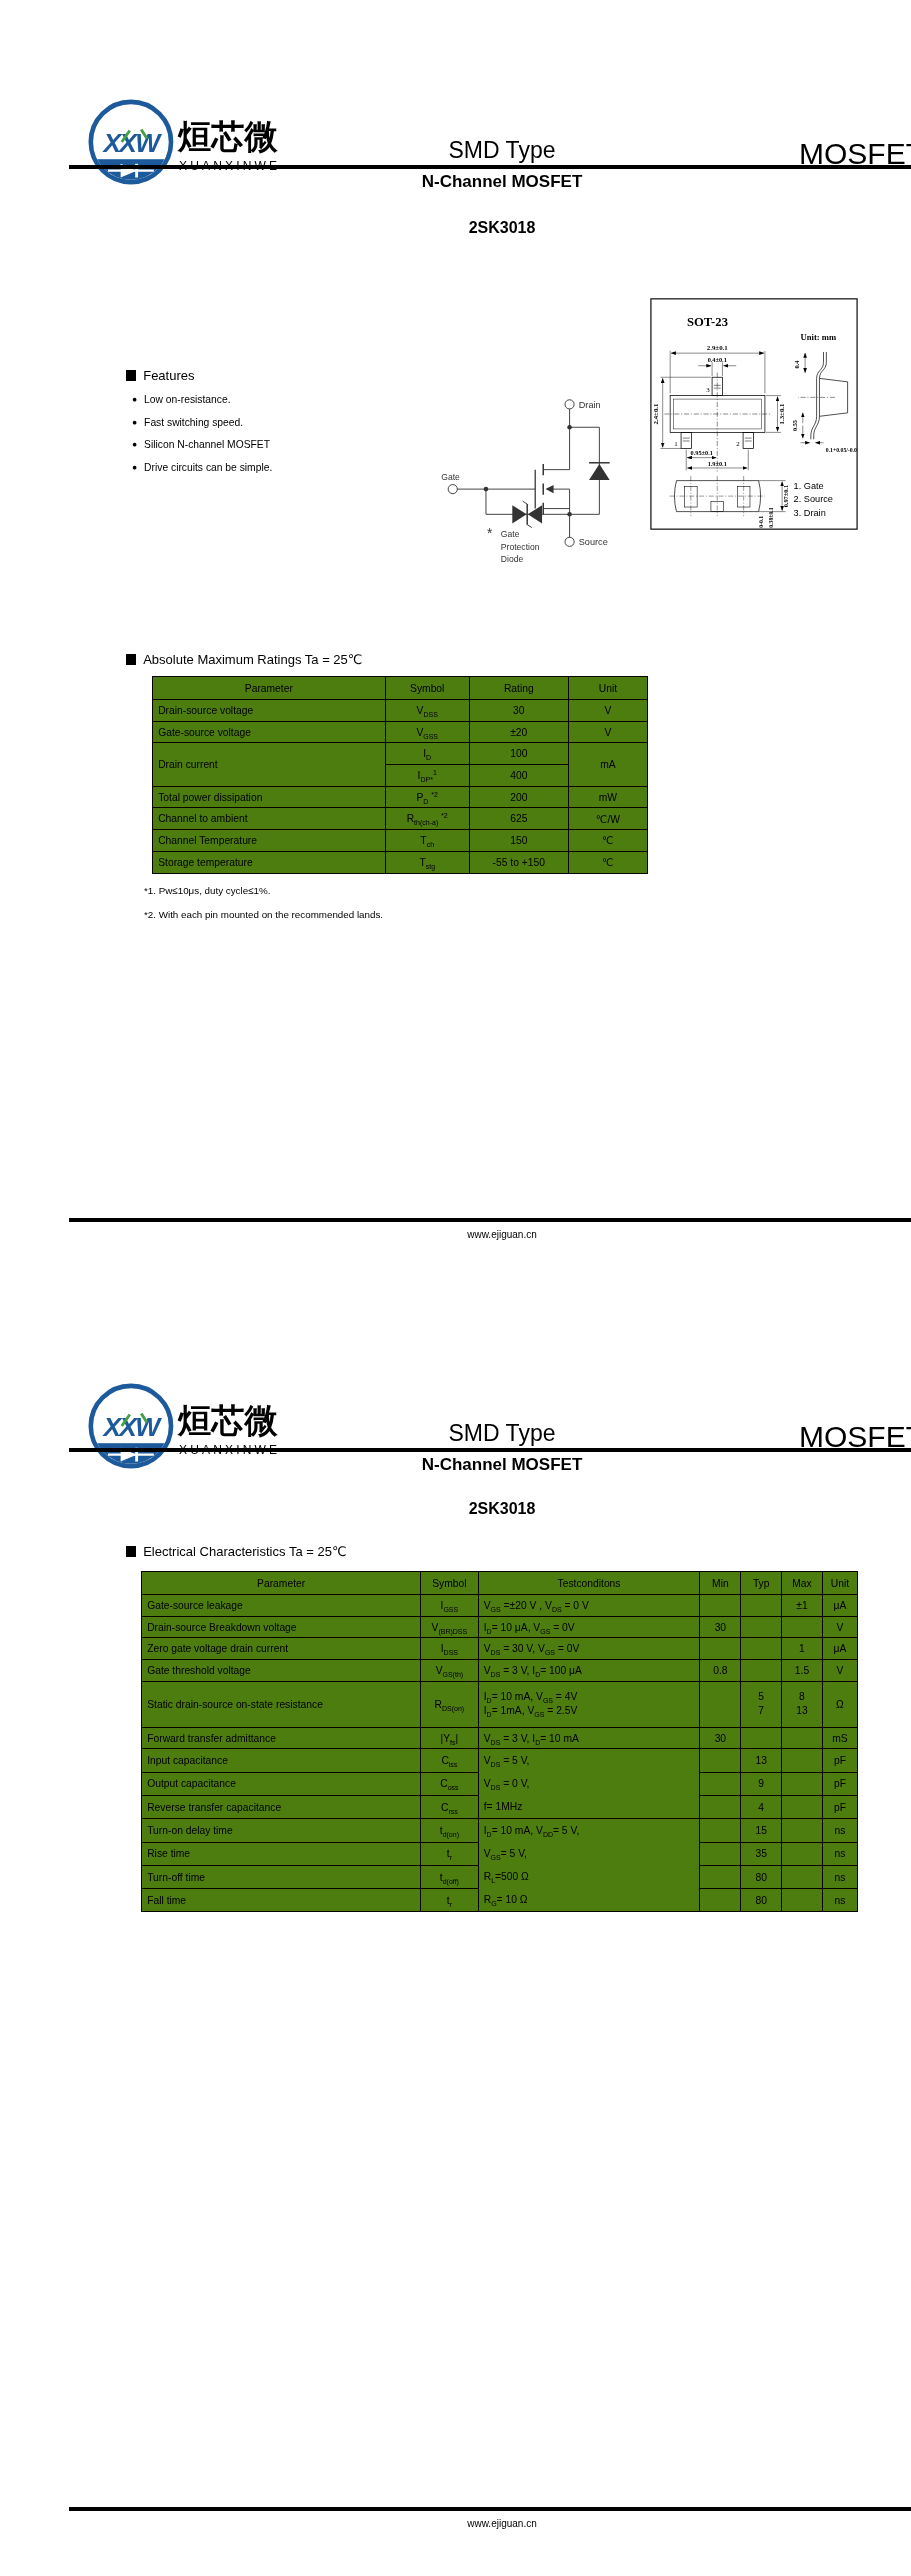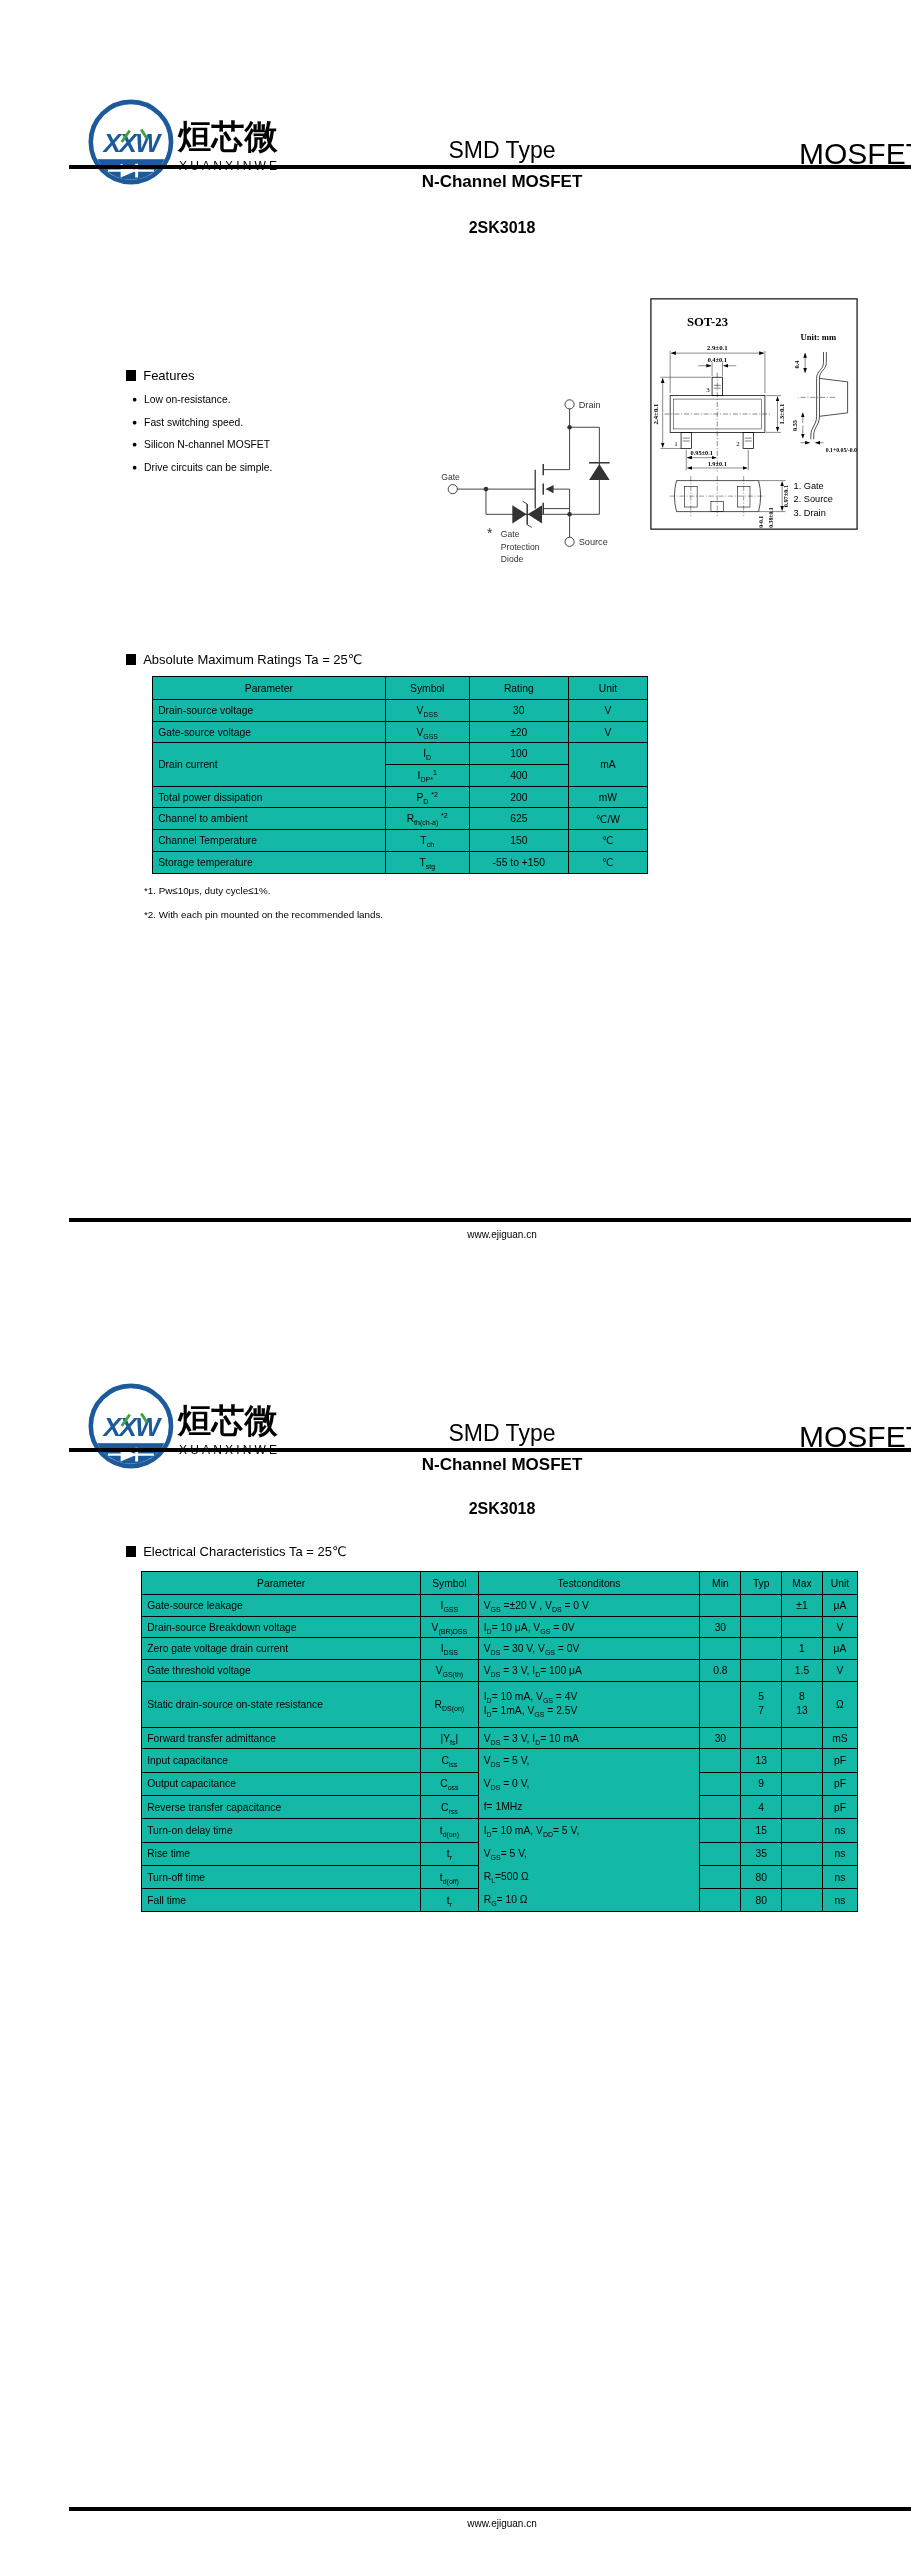--- a/index.html
+++ b/index.html
@@ -9,21 +9,21 @@
   .ctr{left:0;width:100%;text-align:center;}
   .hdr-type{top:137px;font-size:23px;letter-spacing:0;}
   .hdr-cat{top:137px;font-size:30px;text-align:right;right:34px;left:auto;}
   .rule{left:23px;width:866px;height:4px;background:#000;}
   .subtitle{font-size:17px;font-weight:bold;}
   .partno{font-size:16px;font-weight:bold;}
   .sec-head{font-size:13px;}
   .square{display:inline-block;width:10.3px;height:10.3px;background:#000;margin-right:6.9px;vertical-align:-0.6px;}
   .feat{position:absolute;left:86px;font-size:10.3px;white-space:nowrap;}
   .feat .dot{font-size:8.6px;margin-right:6.9px;vertical-align:0.6px;}
-  table.dt{border-collapse:collapse;table-layout:fixed;background:#14b8a6;}
+  table.dt{border-collapse:collapse;table-layout:fixed;background:#4d7c0f;}
   table.dt td{border:1.1px solid #000;border-top-width:1.7px;border-bottom-width:1.7px;
               font-size:10.3px;padding:0 2.3px;height:20.7px;vertical-align:middle;text-align:center;
               overflow:hidden;}
   table.dt tr.hdr td{height:22px;}
   table.dt td.pl{text-align:left;padding-left:5.2px;}
   table.dt{border:1.7px solid #000;}
   sub{font-size:68%;line-height:0;}
   sup{font-size:68%;line-height:0;}
   .condline{height:23px;line-height:23px;text-align:left;}
   .two-line div{line-height:14.3px;}

